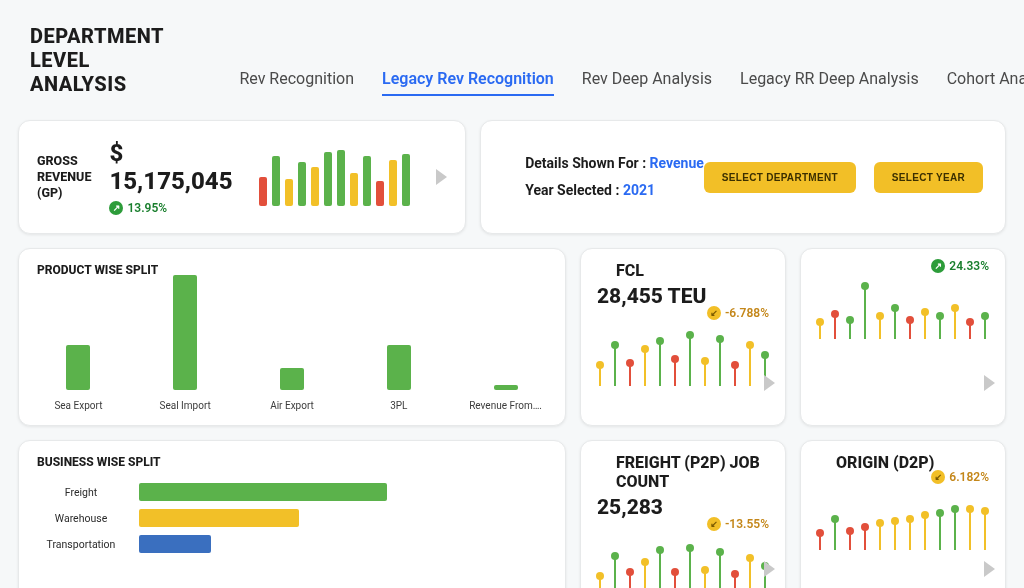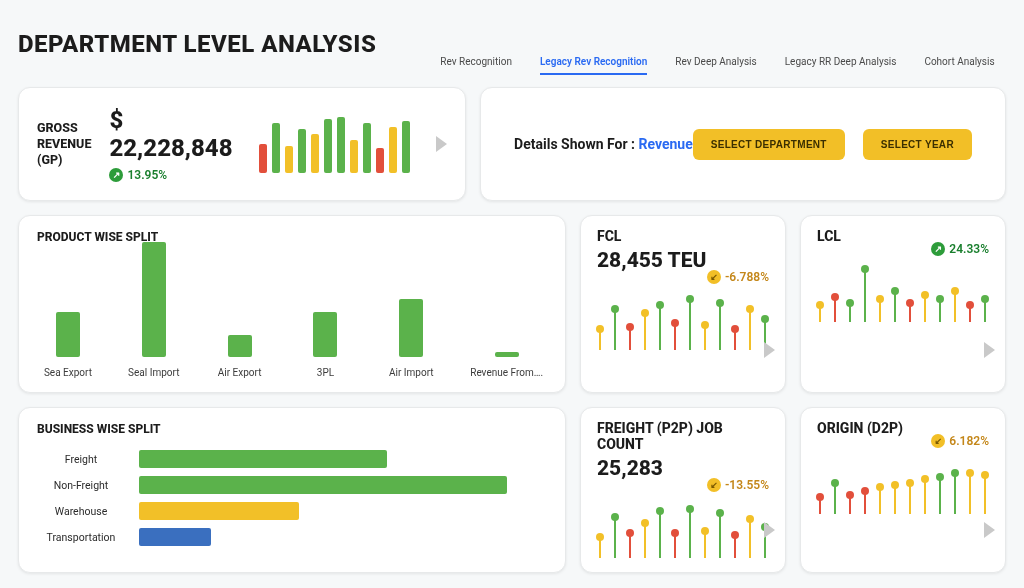--- a/index.html
+++ b/index.html
@@ -22,23 +22,23 @@
     width:1024px;
     height:588px;
     background:var(--bg);
     font-family:-apple-system,BlinkMacSystemFont,"Segoe UI",Roboto,Arial,sans-serif;
     color:var(--text);
     font-size:12px;
     padding:12px 18px;
   }
   
   .topbar{display:flex;align-items:center;gap:28px;}
-  .page-title{font-size:24px;font-weight:800;letter-spacing:.5px;margin:0;}
+  .page-title{font-size:20px;font-weight:800;letter-spacing:.5px;margin:12px;}
   .tabs{display:flex;gap:28px;margin-left:36px;}
-  .tab{font-size:10px;color:#4a4a4a;padding-bottom:6px;cursor:pointer;white-space:nowrap;margin-top:44px;}
+  .tab{font-size:16px;color:#4a4a4a;padding-bottom:6px;cursor:pointer;white-space:nowrap;margin-top:44px;}
   .tab.active{color:var(--link);border-bottom:2px solid var(--link);font-weight:600;}
   
   .card{
     background:var(--card);
     border:1px solid var(--border);
     border-radius:12px;
     box-shadow:var(--shadow);
     padding:14px 18px;
   }
   .row{display:flex;gap:14px;margin-top:12px;}
@@ -48,31 +48,31 @@
   .gross-value{font-size:24px;font-weight:800;}
   .pct{font-size:12px;font-weight:600;display:inline-flex;align-items:center;gap:4px;margin-top:6px;}
   .pct.up{color:#1a7f2e;}
   .pct.down{color:#c4871a;}
   .pct .circ{width:14px;height:14px;border-radius:50%;display:inline-flex;align-items:center;justify-content:center;font-size:9px;color:#fff;}
   .pct.up .circ{background:#2d9c3a;}
   .pct.down .circ{background:#f2bf27;color:#7a5900;}
   .mini-bars{display:flex;align-items:flex-end;gap:5px;height:58px;flex:1;}
   .mini-bars span{width:8px;border-radius:2px;}
   .arrow{width:0;height:0;border-top:8px solid transparent;border-bottom:8px solid transparent;border-left:11px solid #c9c9c9;margin-left:8px;align-self:center;cursor:pointer;}
-  .details-card{flex:1;display:flex;align-items:center;justify-content:center;padding:18px 22px;}
+  .details-card{flex:1;display:flex;align-items:center;justify-content:flex-end;padding:18px 22px;}
   .details-text{font-size:14px;font-weight:700;line-height:1.9;}
   .details-text .blue{color:var(--link);font-weight:700;}
   .btns{display:flex;gap:18px;}
   .btn{background:var(--amber-btn);border:none;border-radius:6px;padding:10px 18px;font-size:10px;font-weight:700;color:#3b2f00;cursor:pointer;letter-spacing:.3px;}
   
   .grid{display:grid;grid-template-columns:548px 1fr 1fr;grid-template-rows:auto auto;gap:14px;margin-top:14px;}
   .left-product{grid-column:1;grid-row:1;}
   .left-business{grid-column:1;grid-row:2;}
   .kpi{display:flex;flex-direction:column;padding:12px 16px;position:relative;}
-  .kpi-title{font-weight:800;font-size:14px;}
+  .kpi-title{font-weight:800;font-size:16px;margin-left:19px;}
   .kpi-value{font-size:21px;font-weight:800;margin-top:4px;}
   .kpi .pct{align-self:flex-end;margin-top:-2px;}
   .lolli{display:flex;align-items:flex-end;gap:9px;height:60px;margin-top:8px;padding-bottom:2px;}
   .lolli .stem{width:2px;position:relative;margin:0 2px;}
   .lolli .stem::after{content:"";position:absolute;top:-5px;left:-3px;width:8px;height:8px;border-radius:50%;background:inherit;}
   .kpi .arrow{position:absolute;right:10px;bottom:34px;}
   
   .section-title{font-weight:800;font-size:12px;margin-bottom:14px;}
   .prod-chart{display:flex;align-items:flex-end;gap:32px;height:120px;padding:0 4px;}
   .prod-col{display:flex;flex-direction:column;align-items:center;flex:1;}
@@ -98,21 +98,21 @@
 </div>
 
 <div class="row">
   <div class="card gross-card">
     <div class="gross-label">
       <div>GROSS</div>
       <div>REVENUE</div>
       <div>(GP)</div>
     </div>
     <div>
-      <div class="gross-value">$ 22,228,848</div>
+      <div class="gross-value">$ 15,175,045</div>
       <div class="pct up">
         <span class="circ">↗</span>
         <span>13.95%</span>
       </div>
     </div>
     <div class="mini-bars" id="gross-bars">
         <span style="height: 29px; background: var(--red);"></span>
         <span style="height: 50.2667px; background: var(--green);"></span>
         <span style="height: 27.0667px; background: var(--yellow);"></span>
         <span style="height: 44.4667px; background: var(--green);"></span>
@@ -127,20 +127,24 @@
       </div>
     <div class="arrow"></div>
   </div>
 
   <div class="card details-card">
     <div class="details-text">
       <div>
         <span>Details Shown For : </span>
         <span class="blue">Revenue</span>
       </div>
+      <div>
+        <span>Year Selected : </span>
+        <span class="blue">2021</span>
+      </div>
     </div>
     <div class="btns">
       <button class="btn">SELECT DEPARTMENT</button>
       <button class="btn">SELECT YEAR</button>
     </div>
   </div>
 </div>
 
 <div class="grid">
 
@@ -155,24 +159,20 @@
           <div class="prod-bar" style="height: 115px;"></div>
           <div class="prod-lbl">Seal Import</div>
         </div>
         <div class="prod-col">
           <div class="prod-bar" style="height: 22px;"></div>
           <div class="prod-lbl">Air Export</div>
         </div>
         <div class="prod-col">
           <div class="prod-bar" style="height: 45px;"></div>
           <div class="prod-lbl">3PL</div>
-        </div>
-        <div class="prod-col">
-          <div class="prod-bar" style="height: 58px;"></div>
-          <div class="prod-lbl">Air Import</div>
         </div>
         <div class="prod-col">
           <div class="prod-bar" style="height: 5px;"></div>
           <div class="prod-lbl">Revenue From….</div>
         </div>
       </div>
   </div>
 
   <div class="card kpi">
     <div class="kpi-title">FCL</div>
@@ -192,21 +192,20 @@
         <div class="stem" style="height: 24px; background: var(--yellow);"></div>
         <div class="stem" style="height: 46px; background: var(--green);"></div>
         <div class="stem" style="height: 20px; background: var(--red);"></div>
         <div class="stem" style="height: 40px; background: var(--yellow);"></div>
         <div class="stem" style="height: 30px; background: var(--green);"></div>
       </div>
     <div class="arrow"></div>
   </div>
 
   <div class="card kpi">
-    <div class="kpi-title">LCL</div>
     <div class="pct up">
         <span class="circ">↗</span>
         <span>24.33%</span>
       </div>
     <div class="lolli" id="lolli-lcl">
         <div class="stem" style="height: 16px; background: var(--yellow);"></div>
         <div class="stem" style="height: 24px; background: var(--red);"></div>
         <div class="stem" style="height: 18px; background: var(--green);"></div>
         <div class="stem" style="height: 52px; background: var(--green);"></div>
         <div class="stem" style="height: 22px; background: var(--yellow);"></div>
@@ -220,24 +219,20 @@
       </div>
     <div class="arrow"></div>
   </div>
 
   <div class="card left-business">
     <div class="section-title">BUSINESS WISE SPLIT</div>
     <div id="biz-chart">
         <div class="biz-row">
           <div class="biz-lbl">Freight</div>
           <div class="biz-bar" style="width: 248px; background: var(--green);"></div>
-        </div>
-        <div class="biz-row">
-          <div class="biz-lbl">Non-Freight</div>
-          <div class="biz-bar" style="width: 368px; background: var(--green);"></div>
         </div>
         <div class="biz-row">
           <div class="biz-lbl">Warehouse</div>
           <div class="biz-bar" style="width: 160px; background: var(--yellow);"></div>
         </div>
         <div class="biz-row">
           <div class="biz-lbl">Transportation</div>
           <div class="biz-bar" style="width: 72px; background: var(--blue);"></div>
         </div>
       </div>

